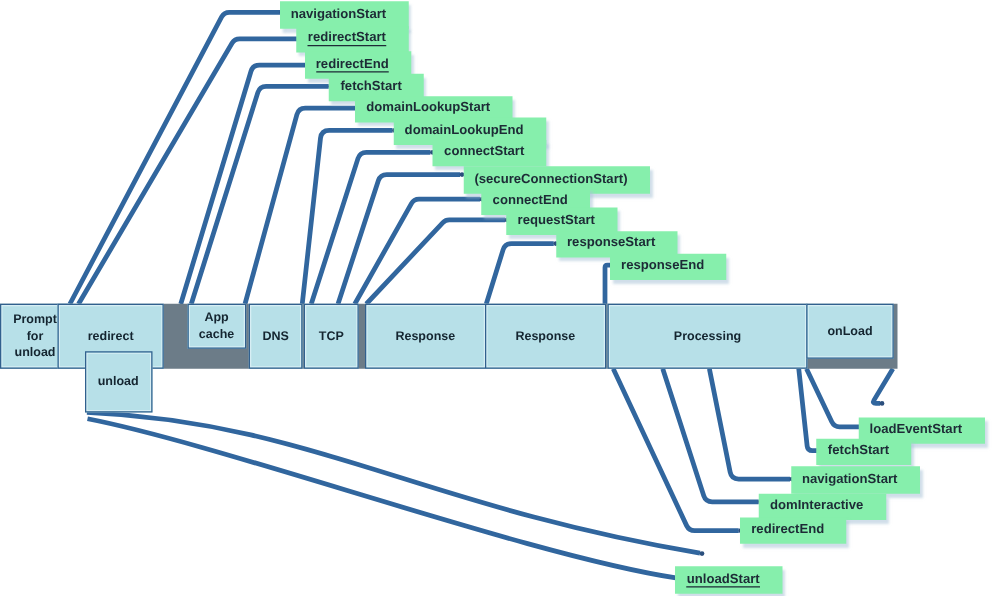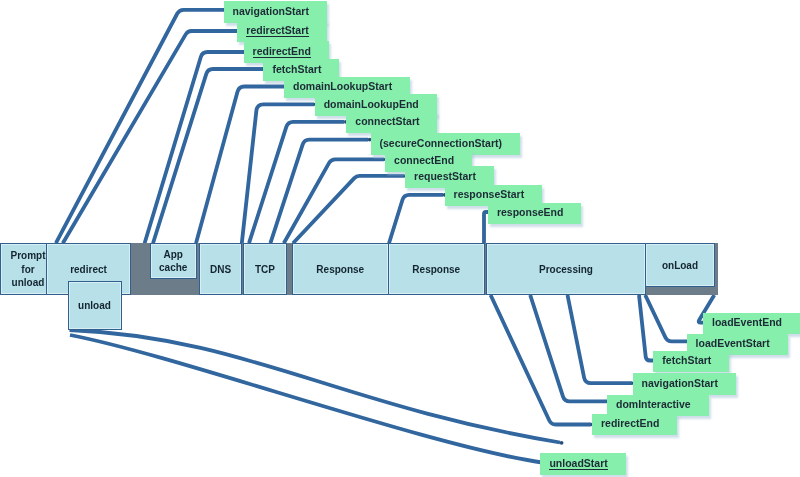--- a/index.html
+++ b/index.html
@@ -104,20 +104,19 @@
   <div class="lbl u" style="left:243.6px;top:41.1px"><i>redirectEnd</i></div>
   <div class="lbl" style="left:263.4px;top:59.0px"><i>fetchStart</i></div>
   <div class="lbl" style="left:284px;top:76.8px"><i>domainLookupStart</i></div>
   <div class="lbl" style="left:314.7px;top:94.0px"><i>domainLookupEnd</i></div>
   <div class="lbl" style="left:346.3px;top:111.9px"><i>connectStart</i></div>
   <div class="lbl" style="left:370.5px;top:133.1px"><i>(secureConnectionStart)</i></div>
   <div class="lbl" style="left:385.1px;top:150.4px"><i>connectEnd</i></div>
   <div class="lbl" style="left:405.1px;top:166.0px"><i>requestStart</i></div>
   <div class="lbl" style="left:444.6px;top:184.6px"><i>responseStart</i></div>
   <div class="lbl" style="left:487.9px;top:202.6px"><i>responseEnd</i></div>
-  <div class="lbl" style="left:703.0px;top:312.5px"><i>loadEventEnd</i></div>
   <div class="lbl" style="left:686.6px;top:333.7px"><i>loadEventStart</i></div>
   <div class="lbl" style="left:653.3px;top:350.6px"><i>fetchStart</i></div>
   <div class="lbl" style="left:632.5px;top:373.4px"><i>navigationStart</i></div>
   <div class="lbl" style="left:607.0px;top:394.6px"><i>domInteractive</i></div>
   <div class="lbl" style="left:592.0px;top:413.8px"><i>redirectEnd</i></div>
   <div class="lbl u" style="left:540.4px;top:453.3px"><i>unloadStart</i></div>
 </div>
 
 </body></html>

